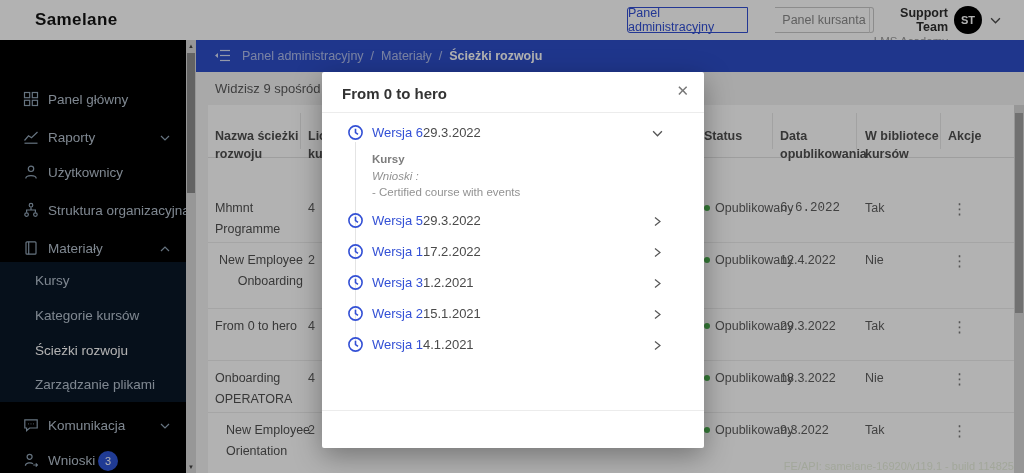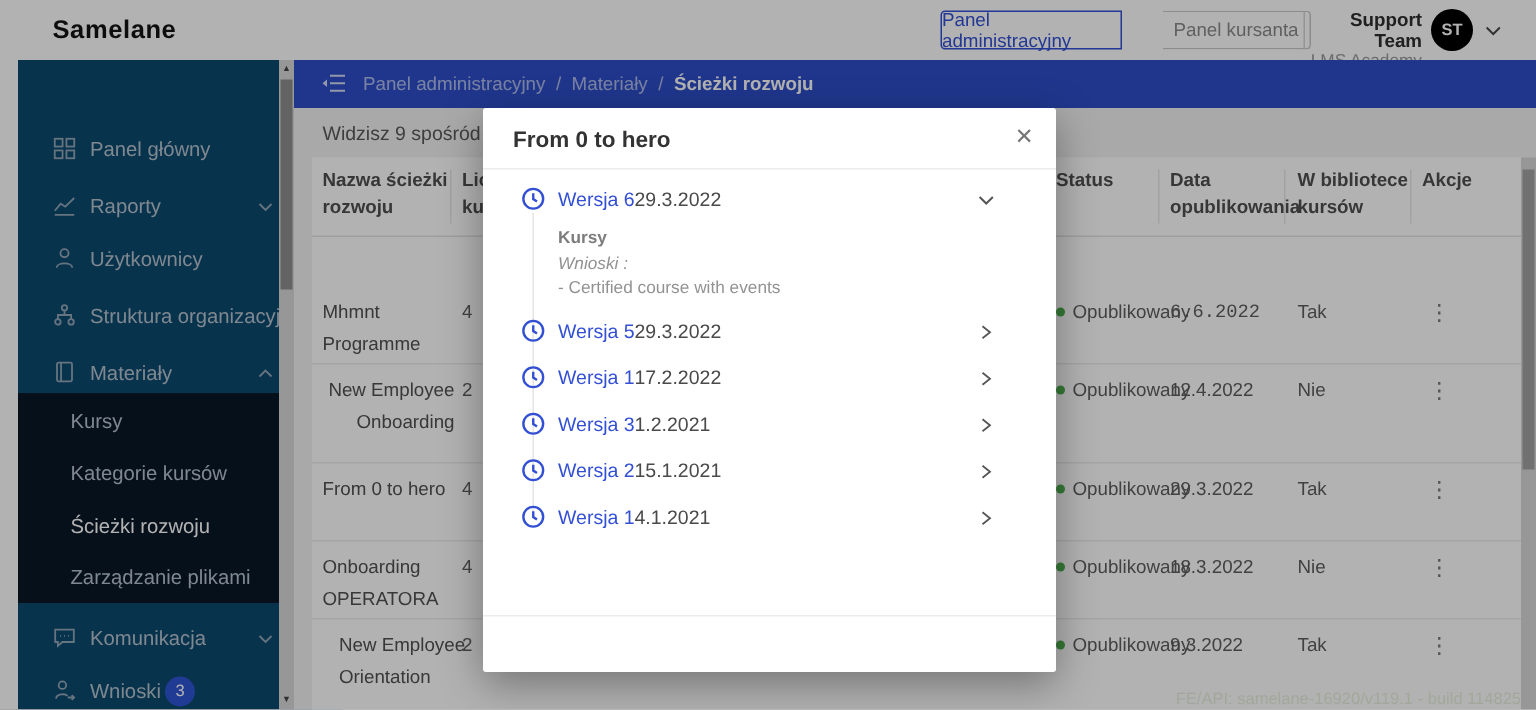--- a/index.html
+++ b/index.html
@@ -16,21 +16,21 @@
   .seg.kursant{left:747px;width:99px;border:1px solid #c9c9c9;border-left:none;color:#8a8a8a;border-radius:0 3px 3px 0;margin-left:28px;}
   .hdr-divider{position:absolute;left:869px;top:8px;width:1px;height:25px;background:#d6d6d6;}
   .user-names{position:absolute;left:870px;top:6px;width:78px;text-align:right;}
   .user-name{font-size:12.5px;font-weight:700;color:#2e2e2e;line-height:14px;}
   .user-org{font-size:11.5px;color:#9b9b9b;line-height:14px;}
   .avatar{position:absolute;left:954px;top:6px;width:28px;height:28px;border-radius:50%;background:#000000;
           color:#fff;font-size:11px;font-weight:600;display:flex;align-items:center;justify-content:center;}
   .user-chevron{position:absolute;left:990px;top:17px;width:11px;height:7px;color:#4a4a4a;cursor:pointer;}
 
   
-  .sidebar{position:absolute;left:12px;top:40px;width:217px;bottom:0;background:#0c4a6e;color:#b6c2cf;z-index:1;}
+  .sidebar{position:absolute;left:0;top:40px;width:217px;bottom:0;background:#000000;color:#b6c2cf;z-index:1;}
   .side-item{position:absolute;left:0;width:100%;height:24px;font-size:13.5px;cursor:pointer;}
   .side-item .icn{position:absolute;left:23px;top:3px;width:16px;height:16px;color:#93a6b8;}
   .side-item .lbl{position:absolute;left:48px;top:4px;white-space:nowrap;}
   .side-item .chev{position:absolute;left:160px;top:9px;width:10px;height:6px;color:#93a6b8;}
   .submenu-bg{position:absolute;left:0;top:222px;width:100%;height:140px;background:#0a1828;}
   .sub-item{position:absolute;left:35px;font-size:13.5px;cursor:pointer;white-space:nowrap;color:#b6c2cf;}
   .sub-item.active{color:#ffffff;}
   .badge{position:absolute;left:98px;top:-3px;width:20px;height:20px;border-radius:50%;background:#2f55d4;
          color:#fff;font-size:11px;display:flex;align-items:center;justify-content:center;}
   .side-scroll{position:absolute;left:186px;top:40px;width:10px;bottom:0;background:#d9d9d9;z-index:1;}
@@ -44,21 +44,21 @@
   .bc{position:absolute;left:46px;top:0;height:32px;display:flex;align-items:center;font-size:12.5px;gap:7px;}
   .bc .muted{color:rgba(255,255,255,.62);cursor:pointer;}
   .bc .sep{color:rgba(255,255,255,.62);}
   .bc .cur{color:#fff;font-weight:600;}
 
   
   .content{position:absolute;left:196px;top:72px;right:0;bottom:0;background:#f2f2f3;overflow:hidden;z-index:1;}
   .summary{position:absolute;left:19px;top:9px;font-size:13px;color:#5a5a5a;}
   .tbl{position:absolute;left:12px;top:33px;width:806px;height:440px;background:#fff;}
   .th-row{position:absolute;top:0;left:0;right:0;height:52px;border-bottom:1px solid #e3e3e3;}
-  .th{position:absolute;top:6px;font-size:12.5px;font-weight:600;color:#4f4f4f;line-height:18px;}
+  .th{position:absolute;top:22px;font-size:12.5px;font-weight:600;color:#4f4f4f;line-height:18px;}
   .colsep{position:absolute;top:8px;width:1px;height:36px;background:#e9e9e9;}
   .row{position:absolute;left:0;right:0;border-bottom:1px solid #ececec;}
   .cell{position:absolute;top:8px;font-size:12.5px;color:#5e5e5e;line-height:21px;}
   .cell.name{width:88px;color:#515151;}
   .dot{display:inline-block;width:6px;height:6px;border-radius:50%;background:#4caf50;margin-right:5px;vertical-align:1px;}
   .kebab{font-size:15px;color:#7a7a7a;cursor:pointer;letter-spacing:0;}
   .footnote{position:absolute;right:10px;bottom:1px;font-size:11px;color:#e9f0de;}
   .content-scroll{position:absolute;right:0;top:33px;bottom:0;width:10px;background:#d9d9d9;}
   .content-thumb{position:absolute;left:1px;top:8px;height:200px;width:8px;background:#a3a3a3;cursor:pointer;}
 

